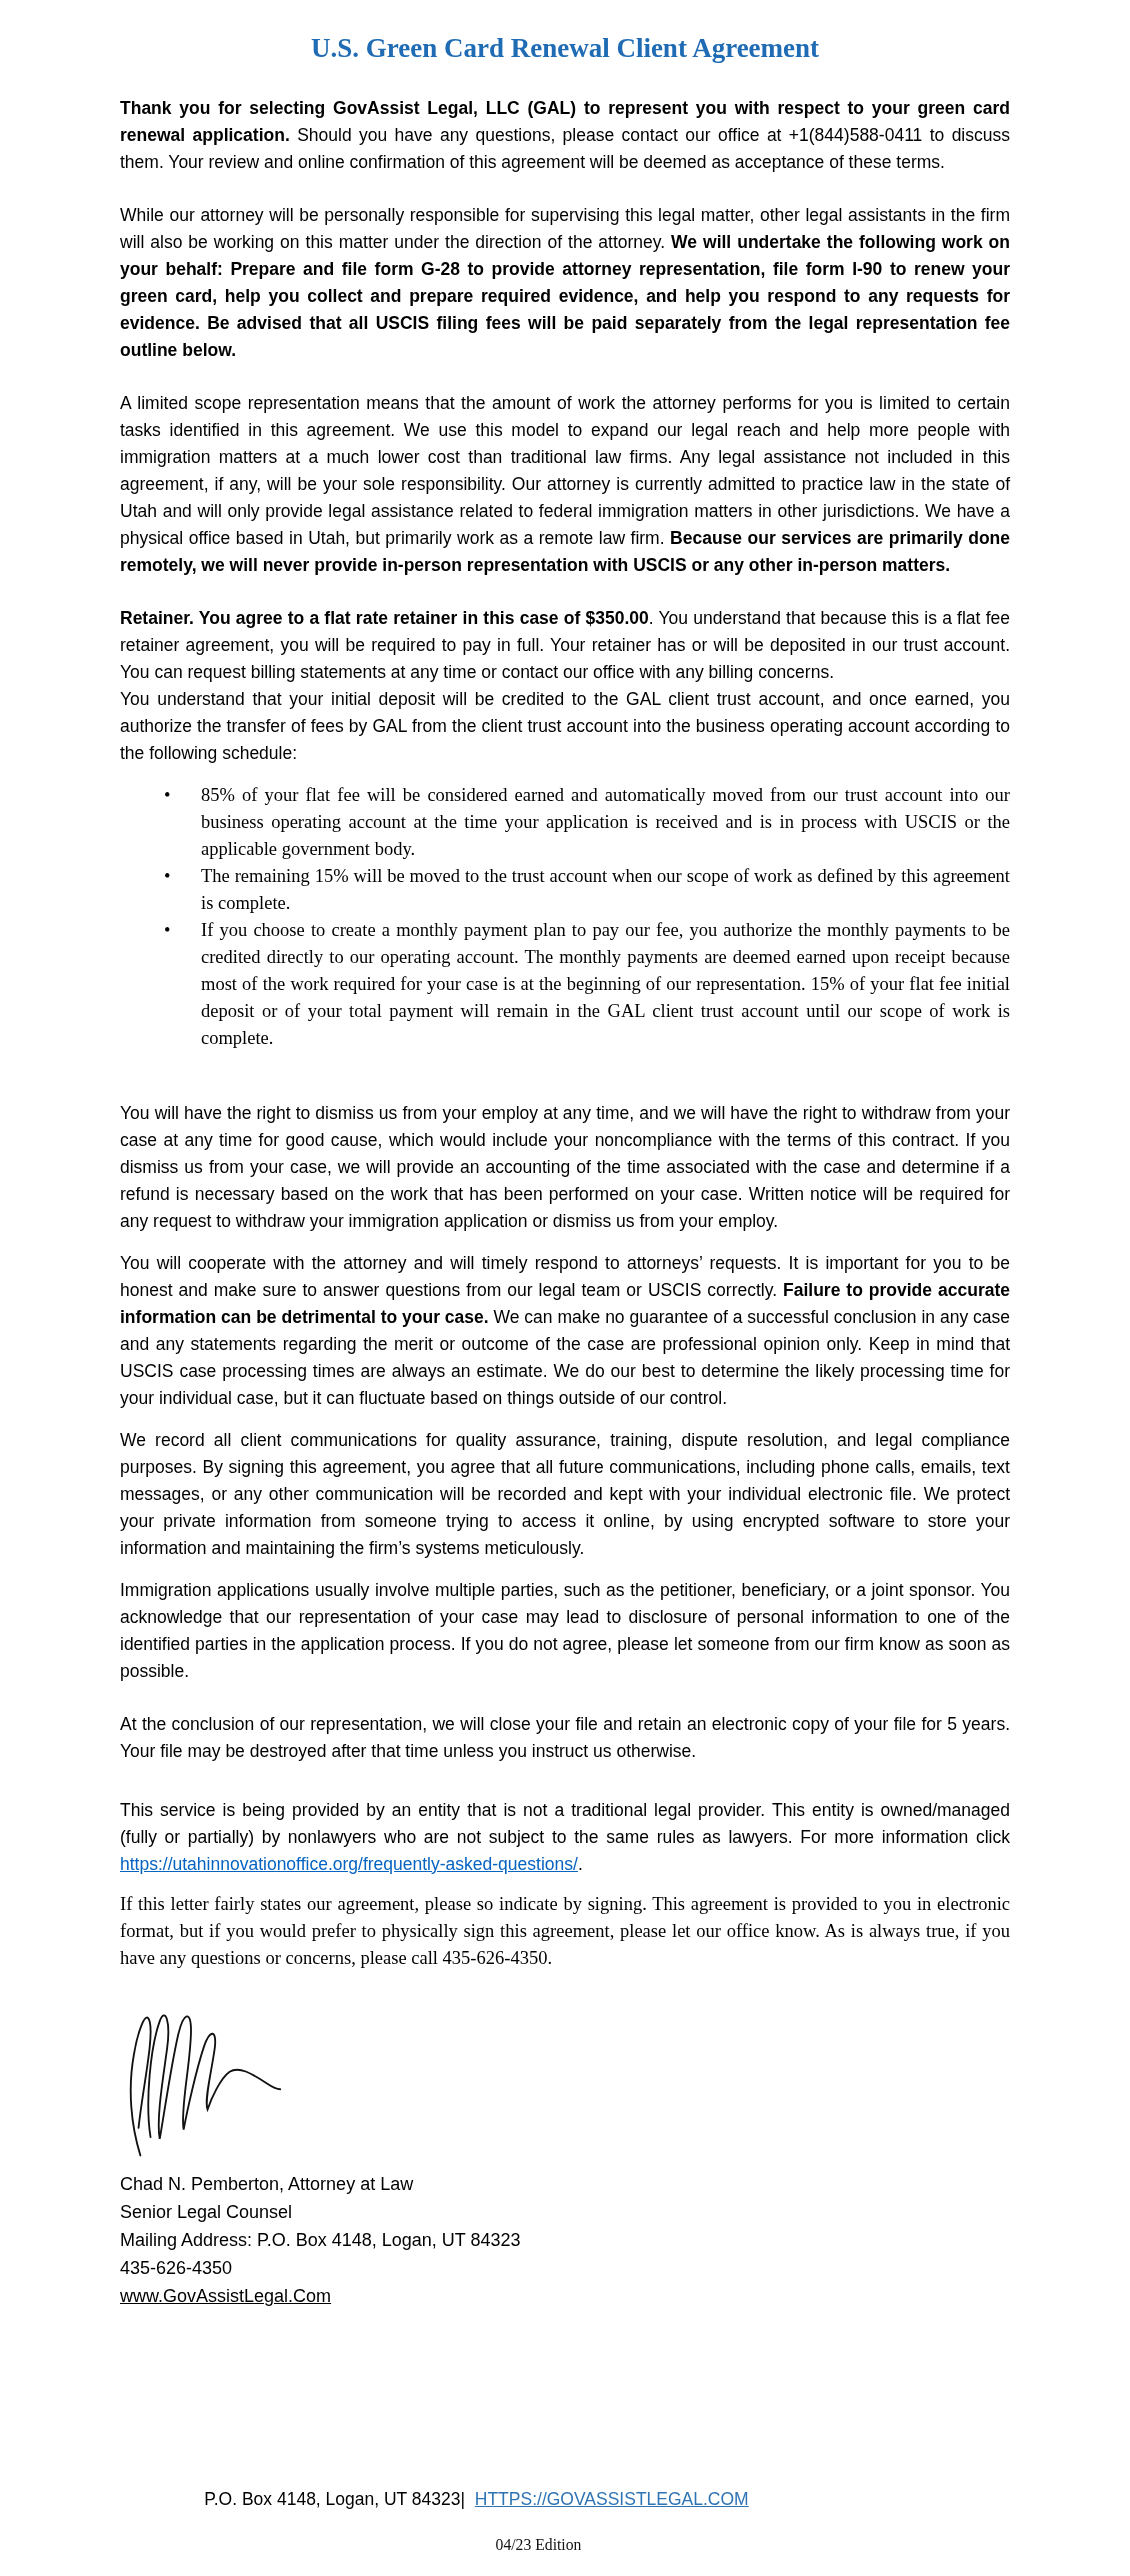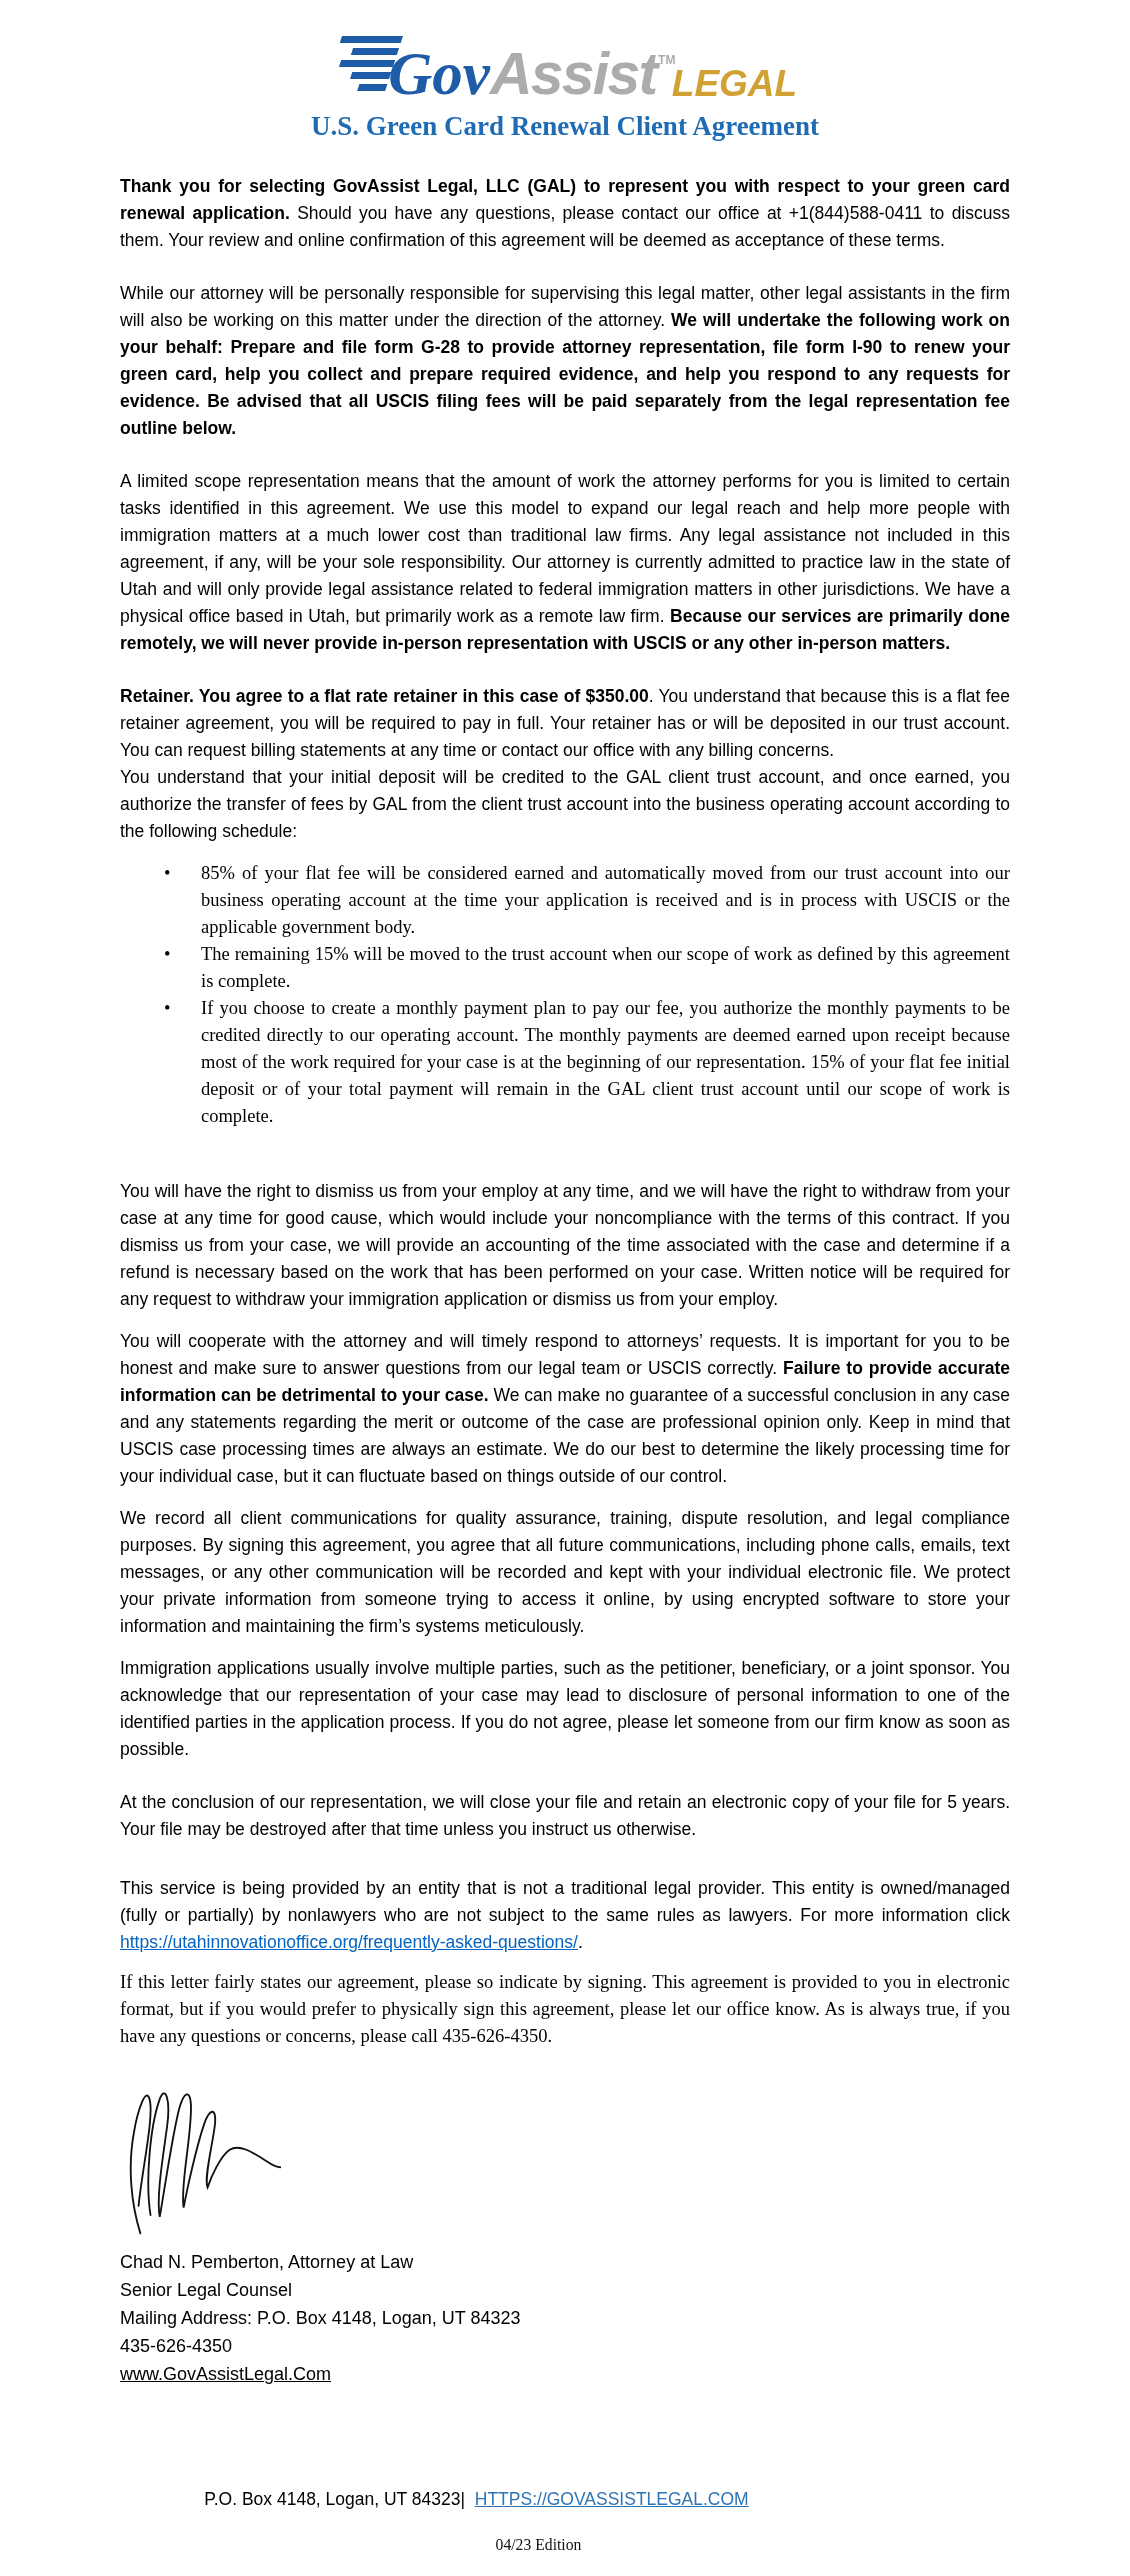--- a/index.html
+++ b/index.html
@@ -55,33 +55,20 @@
             font-size:17.5px; }
   .footer .f-link { color:#2E74B5; text-decoration:underline; cursor:pointer; }
   .edition { position:absolute; left:0; bottom:22px; width:1077px; text-align:center;
             font-family:"Liberation Serif", serif; font-size:15.7px; color:#111; }
 </style>
 </head>
 <body>
 
 <div class="page">
 
-  <div class="logo-row">
-    <span class="speed-lines">
-      <i></i>
-        <i></i>
-        <i></i>
-        <i></i>
-        <i></i>
-    </span>
-    <span class="logo-gov">Gov</span>
-      <span class="logo-assist">Assist</span>
-      <span class="logo-tm">TM</span>
-      <span class="logo-legal">LEGAL</span>
-  </div>
   <div class="doc-title">U.S. Green Card Renewal Client Agreement</div>
 
   <div class="para"><span class="b">Thank you for selecting GovAssist Legal, LLC (GAL) to represent you with respect to your green card renewal application. </span><span>Should you have any questions, please contact our office at +1(844)588-0411 to discuss them. Your review and online confirmation of this agreement will be deemed as acceptance of these terms.</span></div>
 
   <div class="para"><span>While our attorney will be personally responsible for supervising this legal matter, other legal assistants in the firm will also be working on this matter under the direction of the attorney. </span><span class="b">We will undertake the following work on your behalf: Prepare and file form G-28 to provide attorney representation, file form I-90 to renew your green card, help you collect and prepare required evidence, and help you respond to any requests for evidence. Be advised that all USCIS filing fees will be paid separately from the legal representation fee outline below.</span></div>
 
   <div class="para"><span>A limited scope representation means that the amount of work the attorney performs for you is limited to certain tasks identified in this agreement. We use this model to expand our legal reach and help more people with immigration matters at a much lower cost than traditional law firms. Any legal assistance not included in this agreement, if any, will be your sole responsibility. Our attorney is currently admitted to practice law in the state of Utah and will only provide legal assistance related to federal immigration matters in other jurisdictions. We have a physical office based in Utah, but primarily work as a remote law firm. </span><span class="b">Because our services are primarily done remotely, we will never provide in-person representation with USCIS or any other in-person matters.</span></div>
 
   <div class="retainer-block">
     <div class="para"><span class="b">Retainer. You agree to a flat rate retainer in this case of $350.00</span><span>. You understand that because this is a flat fee retainer agreement, you will be required to pay in full. Your retainer has or will be deposited in our trust account. You can request billing statements at any time or contact our office with any billing concerns.</span></div>

